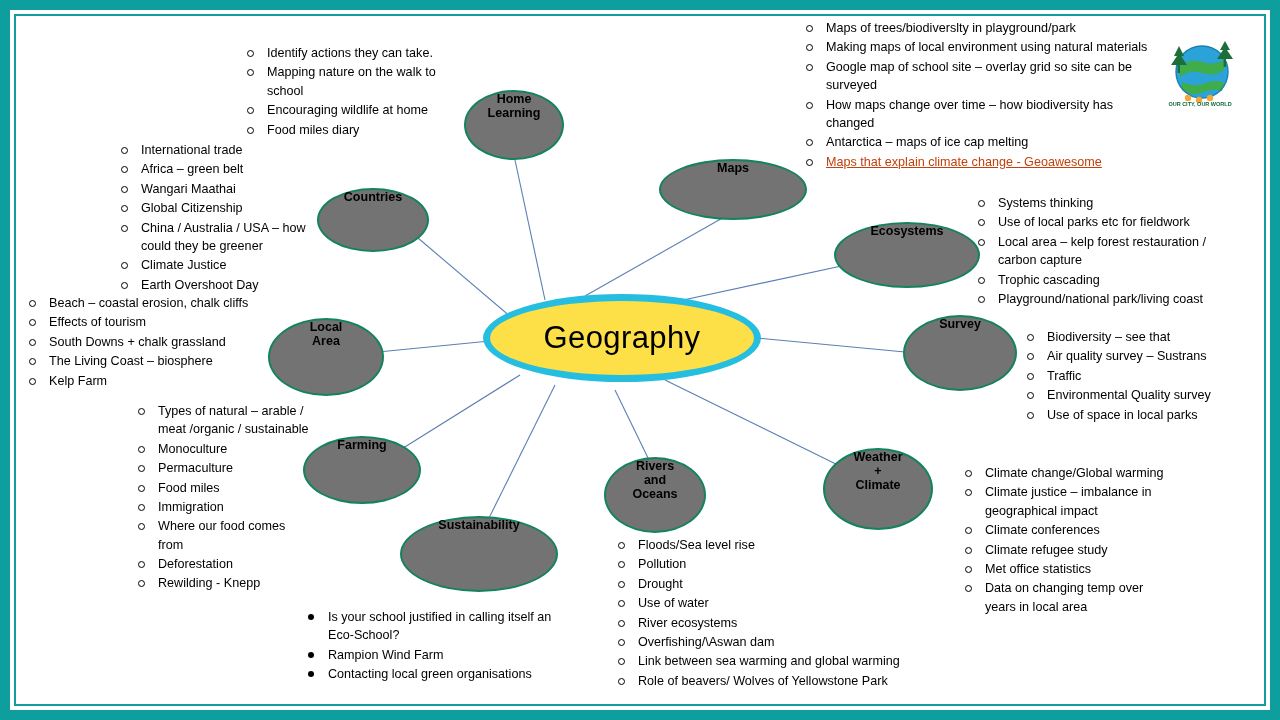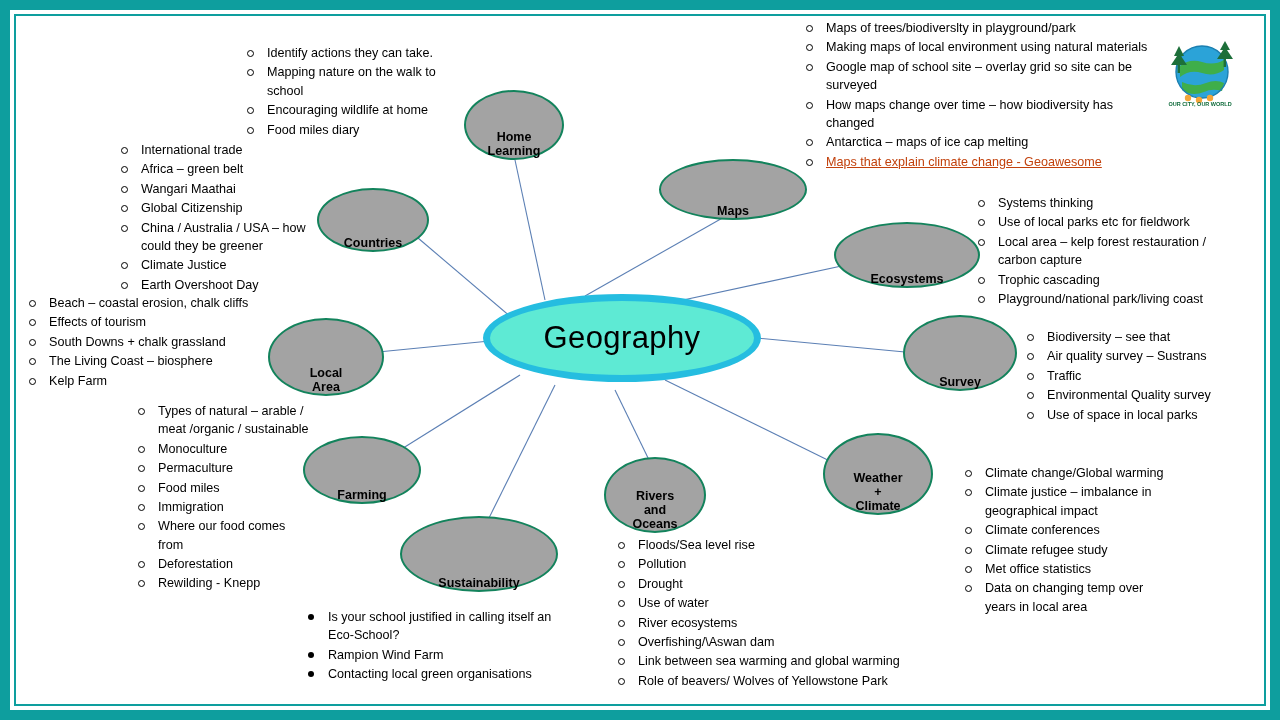--- a/index.html
+++ b/index.html
@@ -27,34 +27,34 @@
     border:2px solid #0e9e9e;
     background:#ffffff;
   }
   svg.links{position:absolute;left:0;top:0;width:1280px;height:720px;}
 
   .node{
     position:absolute;
     box-sizing:border-box;
     border:2.5px solid #13835c;
     border-radius:50%;
-    background:#a3a3a3;
-    display:flex;align-items:flex-end;justify-content:center;
+    background:#737373;
+    display:flex;align-items:flex-start;justify-content:center;
     text-align:center;
     font-weight:bold;
     font-size:12.5px;
     color:#000;
     line-height:1.12;
   }
   .center-node{
     position:absolute;
     box-sizing:border-box;
     border:7px solid #25bde0;
     border-radius:50%;
-    background:#5eead4;
+    background:#fde047;
     display:flex;align-items:center;justify-content:center;
     color:#000;
     font-size:31px;
     font-weight:normal;
     letter-spacing:.4px;
   }
   ul.lst{
     position:absolute;
     margin:0;padding:0;
     list-style:none;
@@ -145,21 +145,21 @@
   </div>
 
   <div class="node" style="left:400px;top:516px;width:158px;height:76px;">
     <span>Sustainability</span>
   </div>
 
   <div class="node" style="left:604px;top:457px;width:102px;height:76px;">
     <span>Rivers<br>and<br>Oceans</span>
   </div>
 
-  <div class="node" style="left:823px;top:433px;width:110px;height:82px;">
+  <div class="node" style="left:823px;top:448px;width:110px;height:82px;">
     <span>Weather<br>+<br>Climate</span>
   </div>
 
   <ul class="lst" style="left:244px;top:44px;width:218px;">
     <li>Identify actions they can take.</li>
     <li>Mapping nature on the walk to school</li>
     <li>Encouraging wildlife at home</li>
     <li>Food miles diary</li>
   </ul>
 

